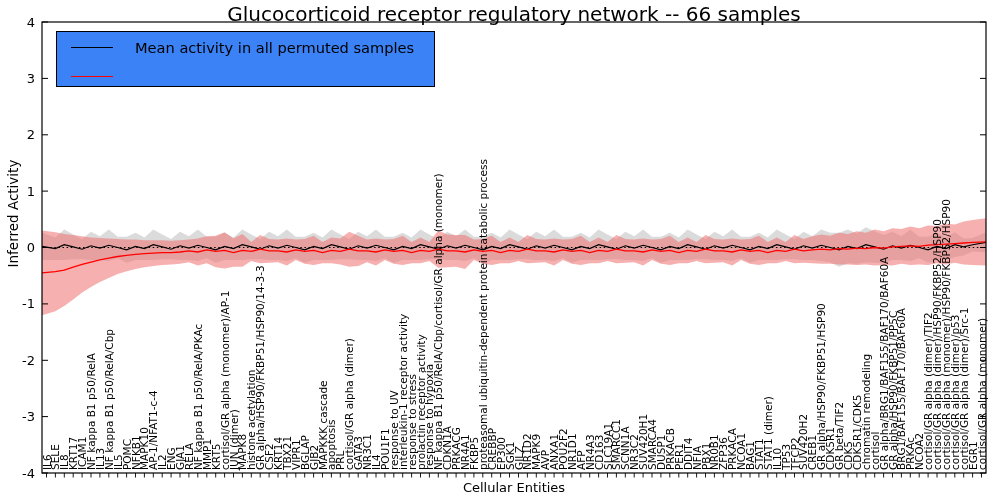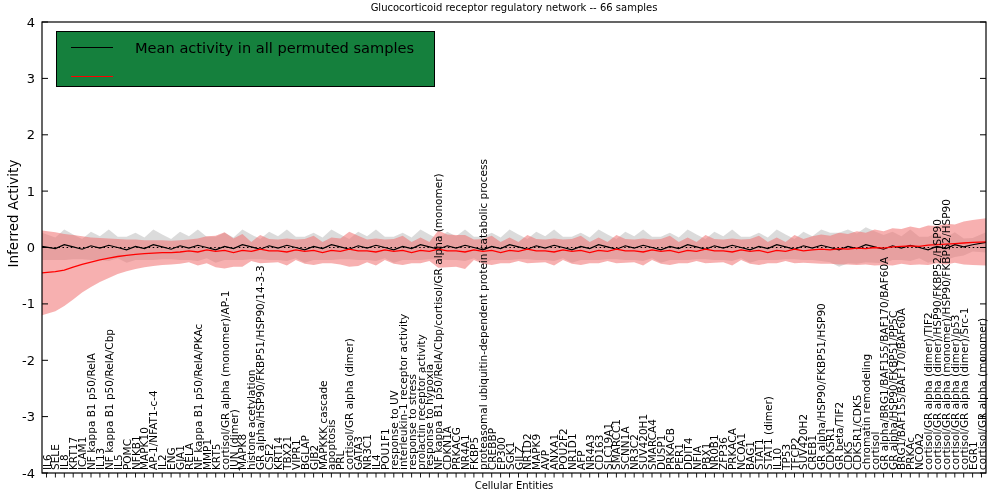--- a/index.html
+++ b/index.html
@@ -1,25 +1,25 @@
 <!DOCTYPE html>
 <html><head>
 <meta charset="utf-8">
 <style>
   html,body{margin:0;padding:0;background:#ffffff;}
   .figure{position:relative;width:1000px;height:500px;background:#ffffff;
           font-family:"DejaVu Sans","Liberation Sans",sans-serif;color:#000;overflow:hidden;}
   .title{position:absolute;left:42px;top:2px;width:944px;text-align:center;
-         font-size:10px;white-space:nowrap;}
-  .xlabel{position:absolute;left:42px;top:480px;width:944px;text-align:center;font-size:10px;}
+         font-size:20px;white-space:nowrap;}
+  .xlabel{position:absolute;left:42px;top:480px;width:944px;text-align:center;font-size:13px;}
   .ylabel{position:absolute;left:-57px;top:205px;width:140px;height:17px;text-align:center;
           font-size:13.5px;transform:rotate(-90deg);}
   svg{position:absolute;left:0;top:0;}
   svg text{font-family:"DejaVu Sans","Liberation Sans",sans-serif;fill:#000;}
-  .legend{position:absolute;left:56px;top:31px;background:#15803d;border:1px solid #000;
+  .legend{position:absolute;left:56px;top:31px;background:#3b82f6;border:1px solid #000;
           padding:7px 20px 9px 14px;display:flex;flex-direction:column;gap:20px;z-index:5;}
   .legend-entry{display:flex;align-items:center;font-size:14.6px;white-space:nowrap;}
   .legend-line{display:inline-block;width:42px;height:0;border-top:1.4px solid #000;
                margin-right:22px;flex:0 0 auto;}
 </style>
 </head>
 <body>
 
 <div class="figure">
   <div class="title">Glucocorticoid receptor regulatory network -- 66 samples</div>

